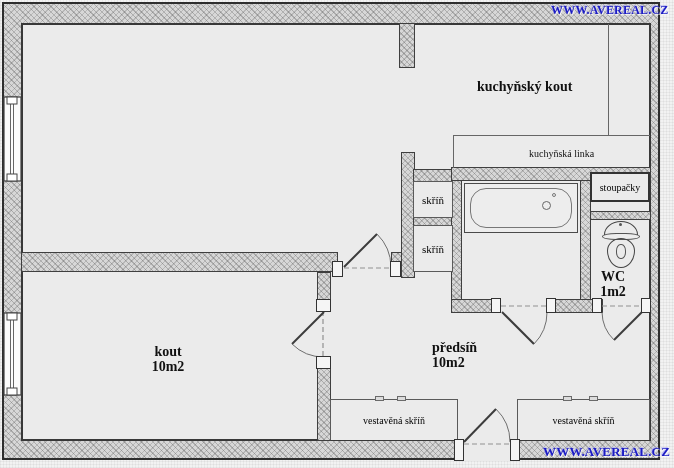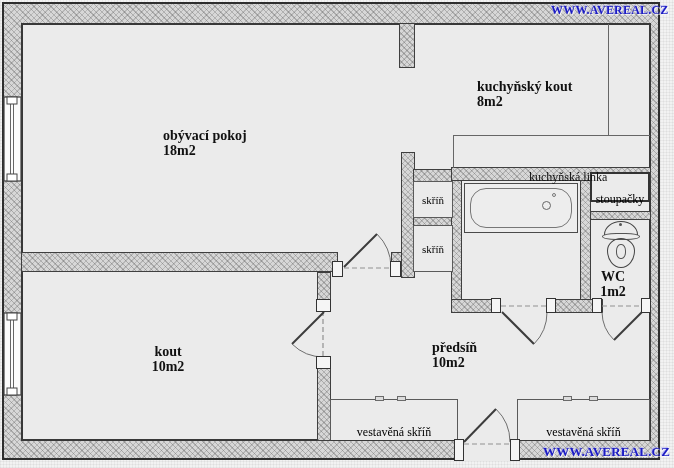--- a/index.html
+++ b/index.html
@@ -16,21 +16,21 @@
       repeating-linear-gradient(45deg, rgba(70,70,70,.30) 0 1px, transparent 1px 4px),
       repeating-linear-gradient(-45deg, rgba(70,70,70,.22) 0 1px, transparent 1px 4px);}
   #plan{left:2px;top:2px;width:658px;height:458px;border:2px solid #2e2e2e;}
   #floor{left:21px;top:23px;width:630px;height:418px;background:#ebebeb;border:2px solid #383838;}
   .wall{border:1px solid #3f3f3f;z-index:2;}
   .thinbox{background:#ebebeb;border:1px solid #5a5a5a;z-index:3;}
   .post{background:#f5f5f5;border:1px solid #333;z-index:6;}
   .tick{background:#dcdcdc;border:1px solid #6a6a6a;z-index:3;}
   .lbl{position:absolute;color:#111;z-index:4;white-space:nowrap;}
   .bold{font-weight:bold;font-size:14px;line-height:15px;}
-  .reg{font-weight:normal;font-size:12px;line-height:13px;margin-top:24px;}
+  .reg{font-weight:normal;font-size:10px;line-height:13px;}
   .small{font-weight:normal;font-size:11px;text-align:right;}
   .wm{position:absolute;font-weight:bold;color:#1c1cc4;z-index:8;letter-spacing:.2px;
       text-shadow:1px 1px 0 rgba(255,255,255,.75), -1px -1px 0 rgba(160,160,255,.55);}
   #wm-top{left:551px;top:3px;font-size:12px;}
   #wm-bottom{left:543px;top:444px;font-size:13px;}
   .fix{border:1px solid #4a4a4a;background:#ededed;z-index:3;}
   svg.overlay{position:absolute;left:0;top:0;z-index:5;}
   .ctr{display:flex;align-items:center;justify-content:center;}
 </style>
 </head>
@@ -138,27 +138,22 @@
     </g>
     <g>
       <rect x="4" y="313" width="17" height="82" fill="#fbfbfb" stroke="#3f3f3f" stroke-width="1.2"></rect>
       <line x1="10.5" y1="320" x2="10.5" y2="388" stroke="#666" stroke-width="1"></line>
       <line x1="13.5" y1="320" x2="13.5" y2="388" stroke="#666" stroke-width="1"></line>
       <rect x="7" y="313" width="10" height="7" fill="#fff" stroke="#444" stroke-width="1"></rect>
       <rect x="7" y="388" width="10" height="7" fill="#fff" stroke="#444" stroke-width="1"></rect>
     </g>
   </svg>
 
-  <div class="lbl bold" style="left:163px;top:128px;">
-    <div>obývací pokoj</div>
-    <div>18m2</div>
-  </div>
   <div class="lbl bold" style="left:477px;top:79px;">
     <div>kuchyňský kout</div>
-    <div>8m2</div>
   </div>
   <div class="lbl reg" style="left:529px;top:147px;">kuchyňská linka</div>
   <div class="lbl bold" style="left:591px;top:269px;width:44px;text-align:center;">
     <div>WC</div>
     <div>1m2</div>
   </div>
   <div class="lbl bold" style="left:128px;top:344px;width:80px;text-align:center;">
     <div>kout</div>
     <div>10m2</div>
   </div>

